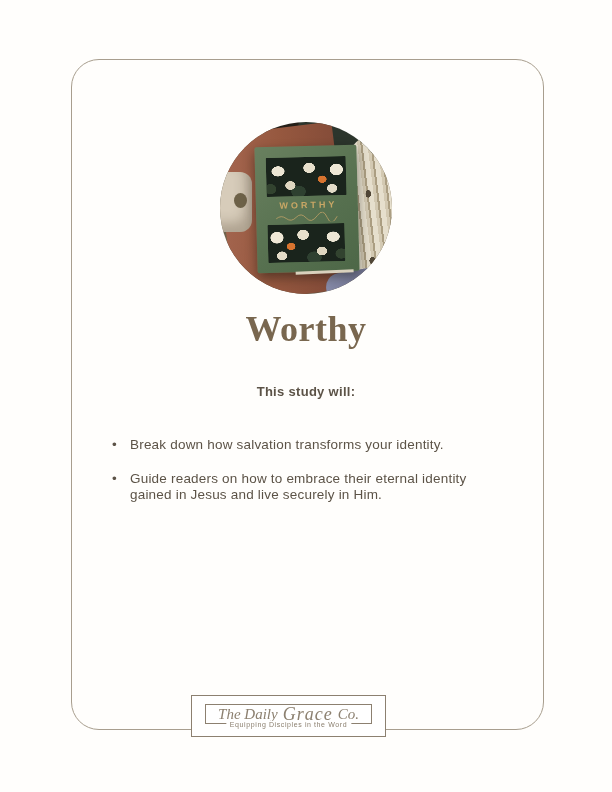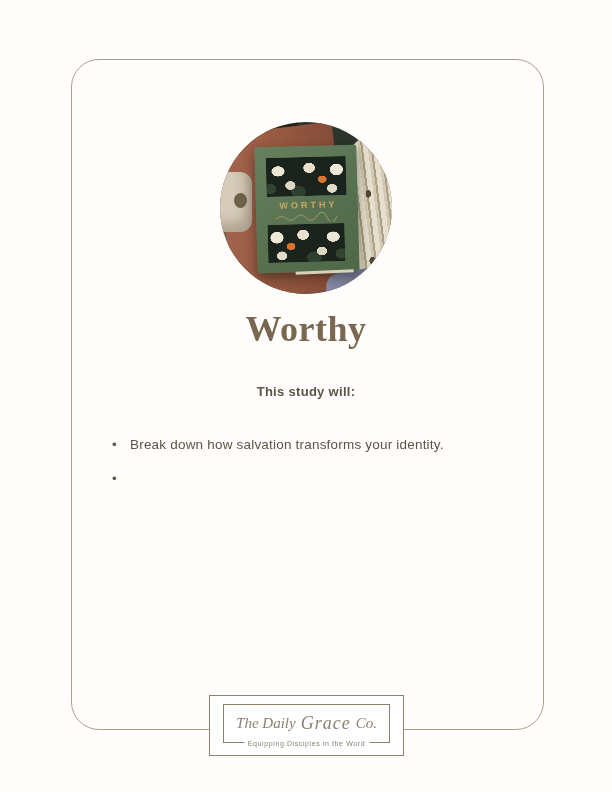--- a/index.html
+++ b/index.html
@@ -69,21 +69,21 @@
     font-weight:700;font-size:13px;color:#5c5347;letter-spacing:0.3px;z-index:2;}
   .bullets{position:absolute;left:112px;top:421px;width:400px;display:flex;
     flex-direction:column;gap:17px;z-index:2;margin-top:16px;}
   .bullet-row{display:flex;align-items:flex-start;}
   .bullet-dot{flex:none;width:18px;color:#5c5347;font-size:13.5px;line-height:16.5px;}
   .bullet-dot::before{content:"\2022";}
   .bullet-text{font-size:13.5px;line-height:16.5px;letter-spacing:0.2px;color:#5c5347;
     white-space:pre-line;}
 
   
-  .logo{position:absolute;left:209px;top:695px;width:195px;height:61px;background:#ffffff;
+  .logo{position:absolute;left:191px;top:695px;width:195px;height:42px;background:#ffffff;
     border:1px solid #8c8070;box-sizing:border-box;z-index:3;}
   .logo-inner{position:absolute;left:13px;right:13px;top:8px;bottom:12px;
     border:1px solid #8c8070;display:flex;align-items:center;justify-content:center;
     gap:5px;color:#8c8070;}
   .logo-the-daily{font:italic 500 15px "Liberation Serif",serif;}
   .logo-grace{font:italic 400 18px "Liberation Serif",serif;letter-spacing:1px;text-align:right;}
   .logo-co{font:italic 500 15px "Liberation Serif",serif;}
   .logo-tagline{position:absolute;bottom:8px;left:50%;transform:translateX(-50%);
     background:#ffffff;padding:0 4px;white-space:nowrap;
     font:400 7px "Liberation Sans",sans-serif;letter-spacing:0.6px;color:#8c8070;}
@@ -117,20 +117,22 @@
 
   <div class="subtitle">This study will:</div>
 
   <div class="bullets">
     <div class="bullet-row">
       <span class="bullet-dot"></span>
       <span class="bullet-text">Break down how salvation transforms your identity.</span>
     </div>
     <div class="bullet-row">
       <span class="bullet-dot"></span>
+      <span class="bullet-text">Guide readers on how to embrace their eternal identity
+gained in Jesus and live securely in Him.</span>
     </div>
   </div>
 
   <div class="logo">
     <div class="logo-inner">
       <span class="logo-the-daily">The Daily</span>
       <span class="logo-grace">Grace</span>
       <span class="logo-co">Co.</span>
     </div>
     <div class="logo-tagline">Equipping Disciples in the Word</div>

